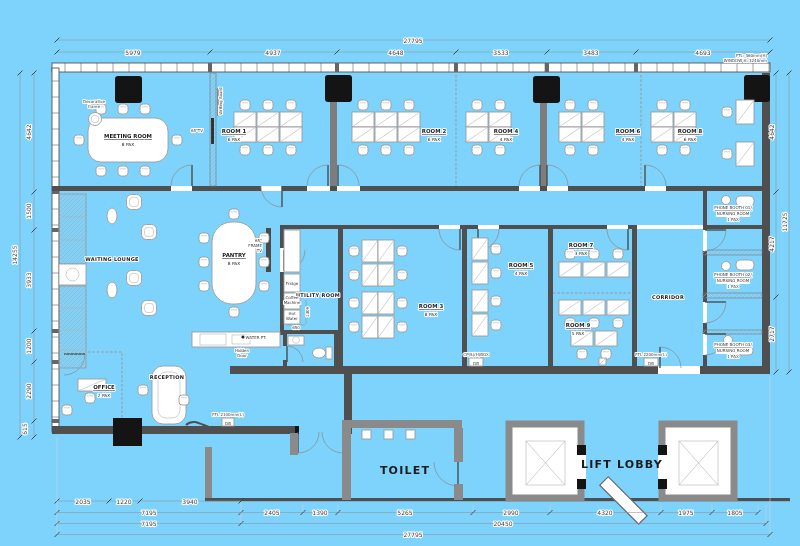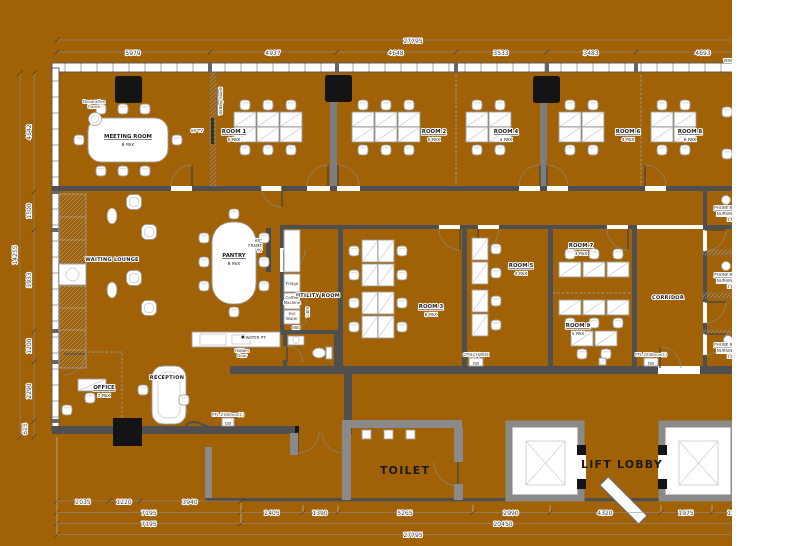--- a/index.html
+++ b/index.html
@@ -1,16 +1,16 @@
 <!DOCTYPE html>
 <html><head>
 <meta charset="utf-8">
 <style>
   html,body{margin:0;padding:0;background:#fff;}
-  .stage{width:732px;height:546px;position:relative;background:#a16207;overflow:hidden;}
+  .stage{width:800px;height:546px;position:relative;background:#7dd3fc;overflow:hidden;}
   svg{display:block;font-family:"DejaVu Sans",sans-serif;}
   .w{fill:#4f4f4f;}
   .w2{fill:#8a8a8a;}
   .gap{fill:#ffffff;}
   .col{fill:#141414;}
   .part{fill:url(#hatch);stroke:#777;stroke-width:.6;}
   .f{fill:#fff;stroke:#9c9c9c;stroke-width:.9;}
   .fd{stroke:#b4b4b4;stroke-width:.6;fill:none;}
   .dash{stroke:#999;stroke-width:1;stroke-dasharray:2.6 1.8;fill:none;}
   .door{fill:none;stroke:#8a8a8a;stroke-width:.7;}

